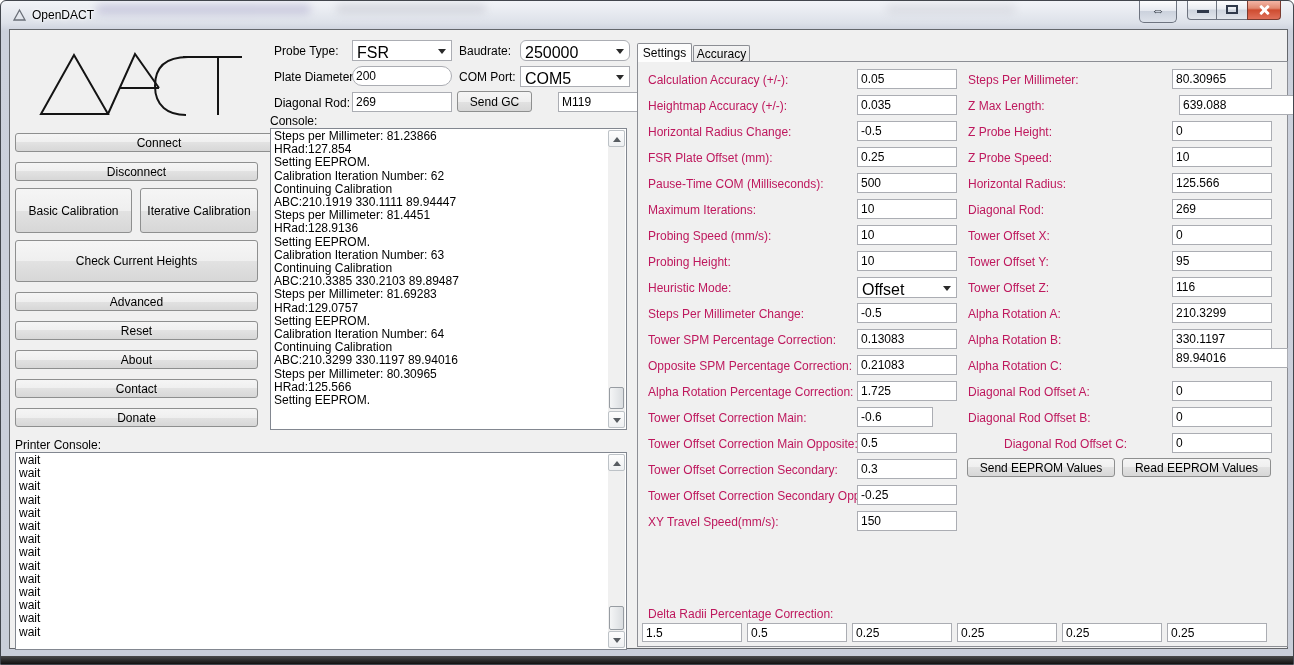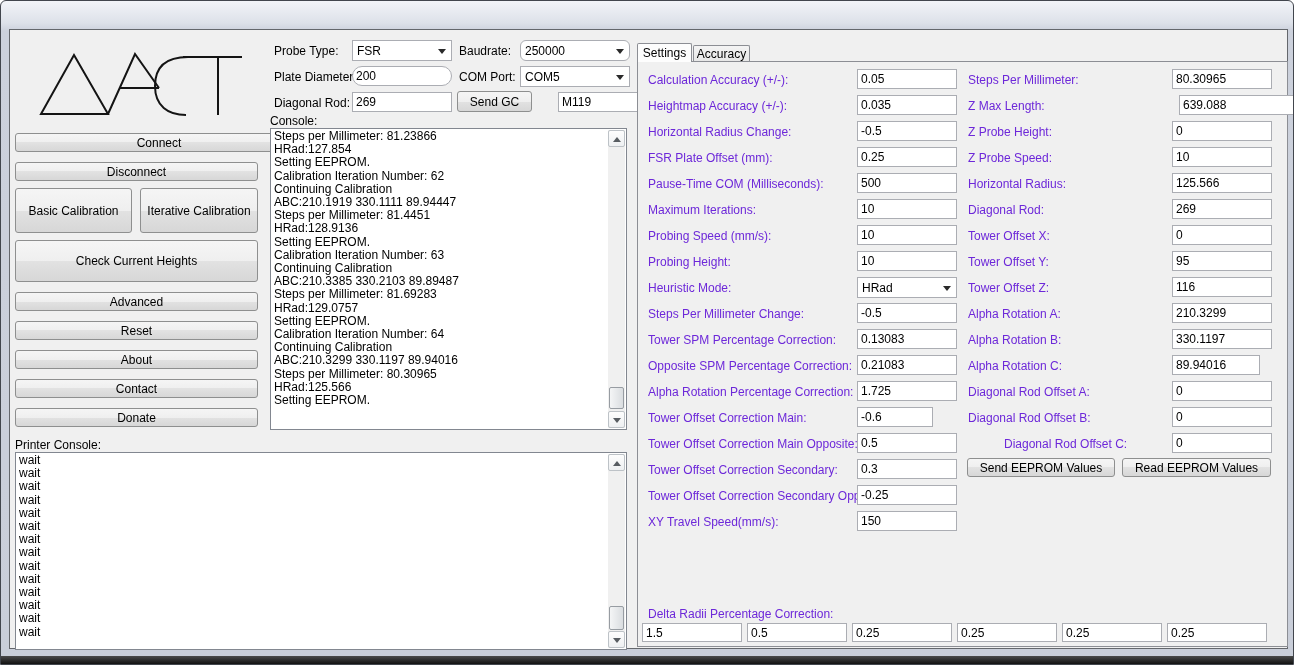--- a/index.html
+++ b/index.html
@@ -36,21 +36,21 @@
   
   .client { position:absolute; left:8px; top:28px; width:1279px; height:620px;
     background:#f0f0f0; border:1px solid #64676c; }
   .flabel { position:absolute; font-size:12px; color:#000; white-space:nowrap; }
   .wbtn { position:absolute; border:1px solid #8e8f8f; border-radius:3px; font-size:12px; color:#000;
     background:linear-gradient(to bottom,#f5f5f5,#efefef 50%,#e2e2e2 50%,#d7d7d7);
     display:flex; align-items:center; justify-content:center; cursor:default;
     font-family:"Liberation Sans", sans-serif; }
   .win-input { position:absolute; border:1px solid #abadb3; background:#fff; height:20px;
     font-size:12px; font-family:"Liberation Sans", sans-serif; padding:1px 3px; color:#000; }
-  .win-combo { position:absolute; border:1px solid #abadb3; background:#fff; height:21px; font-size:12px; }
+  .win-combo { position:absolute; border:1px solid #abadb3; background:#fff; height:21px; font-size:16px; }
   .combo-text { position:absolute; left:4px; top:3px; }
   .combo-arrow { position:absolute; right:5px; top:8px; width:0; height:0;
     border-left:4px solid transparent; border-right:4px solid transparent; border-top:5px solid #2a2a2a; }
   .console-box { position:absolute; background:#fff; border:1px solid #828790; }
   .console-text { position:absolute; left:3px; top:1px; right:20px; bottom:1px;
     font-size:12px; line-height:13.2px; white-space:pre; overflow:hidden; color:#000; }
   
   .vscroll { position:absolute; top:1px; right:1px; bottom:1px; width:17px; background:#f0f0f0; }
   .sb-btn { position:absolute; left:0; width:17px; height:17px;
     background:linear-gradient(#fdfdfd,#eef0f2); border:1px solid #bdc2c7; border-radius:2px; }
@@ -62,28 +62,52 @@
   .sb-thumb { position:absolute; left:1px; width:15px;
     background:linear-gradient(to right,#f4f5f6,#dadde0); border:1px solid #979ca2; border-radius:2px; }
   
   .tab { position:absolute; font-size:12px; text-align:center; border:1px solid #8c8e94;
     border-bottom:none; border-radius:2px 2px 0 0; cursor:default; }
   .tab-active { left:627px; top:13px; width:55px; height:19px; background:#fdfdfd; z-index:3; line-height:18px; }
   .tab-inactive { left:683px; top:15px; width:57px; height:17px;
     background:linear-gradient(#f4f4f4,#e6e6e6); line-height:16px; z-index:1; }
   .tab-page { position:absolute; left:627px; top:31px; width:651px; height:586px;
     background:#f0f0f0; border:1px solid #8c8e94; z-index:2; }
-  .slabel { position:absolute; font-size:12px; white-space:nowrap; color:#6d28d9; }
+  .slabel { position:absolute; font-size:12px; white-space:nowrap; color:#be185d; }
   .logo-svg { position:absolute; left:6px; top:8px; }
 </style>
 </head>
 <body>
 
 <div class="window">
 
+  <div class="titlebar">
+    <div class="smudge sm1"></div>
+    <div class="smudge sm2"></div>
+    <div class="smudge sm3"></div>
+    <svg class="title-icon" width="15" height="14" viewBox="0 0 15 14">
+      <path d="M2,12 L7.5,2 L13,12 Z" fill="none" stroke="#6a6f78" stroke-width="1.3"></path>
+    </svg>
+    <span class="title-text">OpenDACT</span>
+    <div class="resize-btn">
+      <span>⇔</span>
+    </div>
+    <div class="cap-group">
+      <div class="cap-btn min">
+        <span class="glyph-min"></span>
+      </div>
+      <div class="cap-btn max">
+        <span class="glyph-max"></span>
+      </div>
+      <div class="cap-btn close">
+        <span class="xbar x1"></span>
+        <span class="xbar x2"></span>
+      </div>
+    </div>
+  </div>
 
   <div class="client">
 
     <svg class="logo-svg" width="228" height="80" viewBox="0 0 228 80">
       <g fill="none" stroke="#141414" stroke-width="2">
         <path d="M25,76 L58,17 L92,76 Z"></path>
         <path d="M92,76 L119,16 L143,50"></path>
         <path d="M104,50 L143,50"></path>
         <path d="M172,19 C147,19 139,32 139,48 C139,68 152,77 170,77"></path>
         <path d="M167,19 L226,19 M202,19 L202,77"></path>
@@ -203,21 +227,21 @@
           <span class="slabel" style="left: 10px; top: 115px;">Pause-Time COM (Milliseconds):</span>
           <input class="win-input" value="500" style="left: 219px; top: 111px; width: 100px;">
           <span class="slabel" style="left: 10px; top: 141px;">Maximum Iterations:</span>
           <input class="win-input" value="10" style="left: 219px; top: 137px; width: 100px;">
           <span class="slabel" style="left: 10px; top: 167px;">Probing Speed (mm/s):</span>
           <input class="win-input" value="10" style="left: 219px; top: 163px; width: 100px;">
           <span class="slabel" style="left: 10px; top: 193px;">Probing Height:</span>
           <input class="win-input" value="10" style="left: 219px; top: 189px; width: 100px;">
           <span class="slabel" style="left: 10px; top: 219px;">Heuristic Mode:</span>
           <div class="win-combo" style="left: 219px; top: 215px; width: 100px;">
-            <span class="combo-text">HRad</span>
+            <span class="combo-text">Offset</span>
             <span class="combo-arrow"></span>
           </div>
           <span class="slabel" style="left: 10px; top: 245px;">Steps Per Millimeter Change:</span>
           <input class="win-input" value="-0.5" style="left: 219px; top: 241px; width: 100px;">
           <span class="slabel" style="left: 10px; top: 271px;">Tower SPM Percentage Correction:</span>
           <input class="win-input" value="0.13083" style="left: 219px; top: 267px; width: 100px;">
           <span class="slabel" style="left: 10px; top: 297px;">Opposite SPM Percentage Correction:</span>
           <input class="win-input" value="0.21083" style="left: 219px; top: 293px; width: 100px;">
           <span class="slabel" style="left: 10px; top: 323px;">Alpha Rotation Percentage Correction:</span>
           <input class="win-input" value="1.725" style="left: 219px; top: 319px; width: 100px;">
@@ -249,21 +273,21 @@
           <input class="win-input" value="0" style="left: 534px; top: 163px; width: 100px;">
           <span class="slabel" style="left: 330px; top: 193px;">Tower Offset Y:</span>
           <input class="win-input" value="95" style="left: 534px; top: 189px; width: 100px;">
           <span class="slabel" style="left: 330px; top: 219px;">Tower Offset Z:</span>
           <input class="win-input" value="116" style="left: 534px; top: 215px; width: 100px;">
           <span class="slabel" style="left: 330px; top: 245px;">Alpha Rotation A:</span>
           <input class="win-input" value="210.3299" style="left: 534px; top: 241px; width: 100px;">
           <span class="slabel" style="left: 330px; top: 271px;">Alpha Rotation B:</span>
           <input class="win-input" value="330.1197" style="left: 534px; top: 267px; width: 100px;">
           <span class="slabel" style="left: 330px; top: 297px;">Alpha Rotation C:</span>
-          <input class="win-input" value="89.94016" style="left: 534px; top: 293px; width: 88px;">
+          <input class="win-input" value="89.94016" style="left: 534px; top: 286px; width: 116px;">
           <span class="slabel" style="left: 330px; top: 323px;">Diagonal Rod Offset A:</span>
           <input class="win-input" value="0" style="left: 534px; top: 319px; width: 100px;">
           <span class="slabel" style="left: 330px; top: 349px;">Diagonal Rod Offset B:</span>
           <input class="win-input" value="0" style="left: 534px; top: 345px; width: 100px;">
           <span class="slabel" style="left: 330px; top: 375px; margin-left: 36px;">Diagonal Rod Offset C:</span>
           <input class="win-input" value="0" style="left: 534px; top: 371px; width: 100px;">
         </div>
       <button class="wbtn" style="left:329px; top:396px; width:148px; height:19px;">Send EEPROM Values</button>
       <button class="wbtn" style="left:484px; top:396px; width:149px; height:19px;">Read EEPROM Values</button>
       <span class="slabel" style="left:10px; top:545px;">Delta Radii Percentage Correction:</span>

